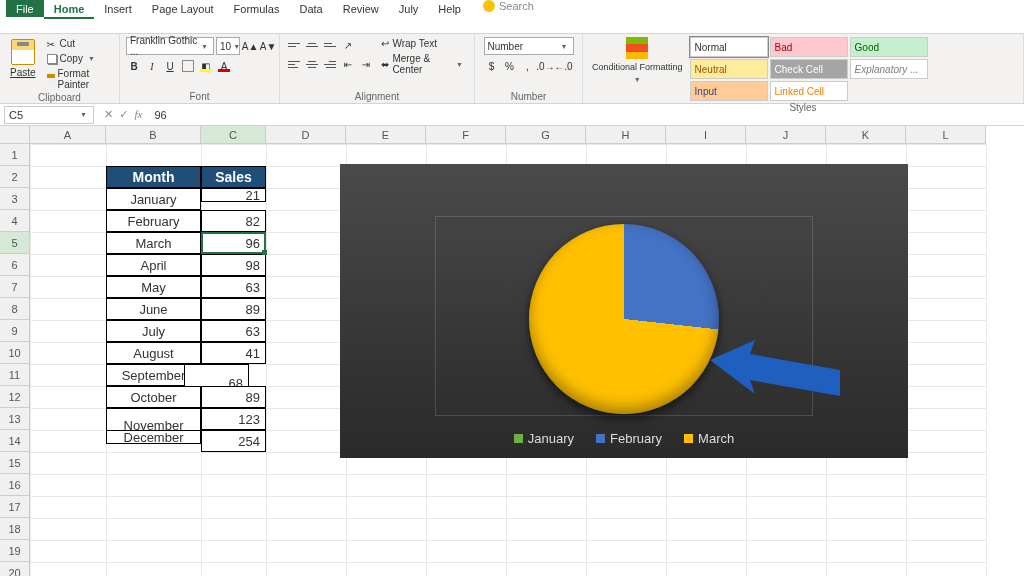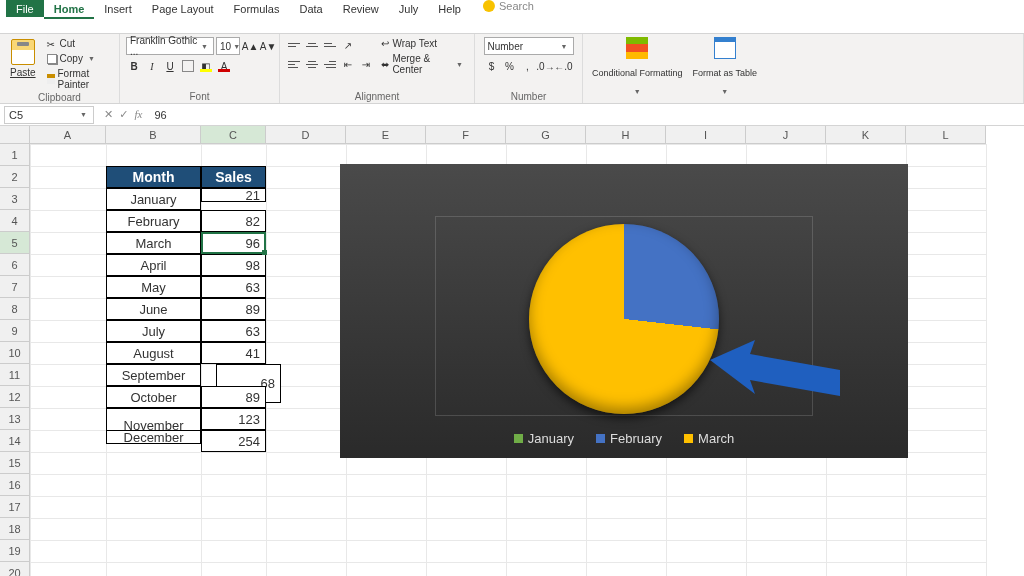--- a/index.html
+++ b/index.html
@@ -43,21 +43,21 @@
 .align-row { display: flex; gap: 2px; align-items: center; }
 .align-btn { width: 16px; height: 14px; display: flex; flex-direction: column; justify-content: center; gap: 2px; padding: 0 2px; cursor: pointer; }
 .align-btn span { height: 1px; background: #555; display: block; }
 .wrap-merge { display: flex; flex-direction: column; gap: 2px; font-size: 10px; }
 .wrap-merge div { display: flex; align-items: center; gap: 3px; padding: 1px 3px; cursor: pointer; }
 
 .num-controls { display: flex; flex-direction: column; gap: 3px; }
 .num-select { border: 1px solid #aaa; background: #fff; height: 18px; width: 90px; padding: 0 3px; font-size: 10px; display: flex; align-items: center; justify-content: space-between; }
 .num-row { display: flex; gap: 2px; }
 
-.cond-btn { display: flex; flex-direction: column; align-items: center; gap: 10px; padding: 0 3px; font-size: 9px; text-align: center; line-height: 1; cursor: pointer; }
+.cond-btn { display: flex; flex-direction: column; align-items: center; gap: 4px; padding: 0 3px; font-size: 9px; text-align: center; line-height: 1; cursor: pointer; }
 .cond-btn .ic { width: 22px; height: 22px; }
 .cond-ic { background: linear-gradient(#7fba00 33%, #f25022 33% 66%, #ffb900 66%); }
 .table-ic { background: linear-gradient(#3480cf 20%, #fff 20%); border: 1px solid #3480cf; }
 
 .styles-grid { display: grid; grid-template-columns: repeat(3, 78px); grid-auto-rows: 20px; gap: 2px; font-size: 10px; }
 .style-cell { border: 1px solid #ccc; display: flex; align-items: center; padding: 0 4px; cursor: pointer; }
 .sc-normal { background: #fff; }
 .sc-bad { background: #ffc7ce; color: #9c0006; }
 .sc-good { background: #c6efce; color: #006100; }
 .sc-neutral { background: #ffeb9c; color: #9c5700; }
@@ -251,26 +251,32 @@
     <div class="group-label">Number</div>
   </div>
 
   <div class="group" style="flex:1;">
     <div class="group-content">
       <div class="cond-btn">
           <div class="ic cond-ic"></div>
           <span>Conditional Formatting</span>
           <span class="drop-tri">▼</span>
         </div>
-      <div class="cond-btn">
-          <div class="ic table-ic"></div>
-          <span>Format as Table</span>
-          <span class="drop-tri">▼</span>
-        </div>
-    </div>
+      <div class="styles-grid">
+        <div class="style-cell sc-normal" style="outline:1px solid #888">Normal</div>
+        <div class="style-cell sc-bad">Bad</div>
+        <div class="style-cell sc-good">Good</div>
+        <div class="style-cell sc-neutral">Neutral</div>
+        <div class="style-cell sc-check">Check Cell</div>
+        <div class="style-cell sc-explan">Explanatory ...</div>
+        <div class="style-cell sc-input">Input</div>
+        <div class="style-cell sc-linked">Linked Cell</div>
+      </div>
+    </div>
+    <div class="group-label">Styles</div>
   </div>
 </div>
 
 <div class="formula-bar">
   <div class="name-box">
       <span>C5</span>
       <span class="drop-tri">▼</span>
     </div>
   <div class="fb-btns">
     <span>✕</span>
@@ -365,21 +371,21 @@
       <div class="tbl-cell val" style="left:171px;top:110px;width:65px;height:22px">98</div>
       <div class="tbl-cell month" style="left:76px;top:132px;width:95px;height:22px">May</div>
       <div class="tbl-cell val" style="left:171px;top:132px;width:65px;height:22px">63</div>
       <div class="tbl-cell month" style="left:76px;top:154px;width:95px;height:22px">June</div>
       <div class="tbl-cell val" style="left:171px;top:154px;width:65px;height:22px">89</div>
       <div class="tbl-cell month" style="left:76px;top:176px;width:95px;height:22px">July</div>
       <div class="tbl-cell val" style="left:171px;top:176px;width:65px;height:22px">63</div>
       <div class="tbl-cell month" style="left:76px;top:198px;width:95px;height:22px">August</div>
       <div class="tbl-cell val" style="left:171px;top:198px;width:65px;height:22px">41</div>
       <div class="tbl-cell month" style="left:76px;top:220px;width:95px;height:22px">September</div>
-      <div class="tbl-cell val" style="left:186px;top:220px;width:65px;height:39px">68</div>
+      <div class="tbl-cell val" style="left:154px;top:220px;width:65px;height:39px">68</div>
       <div class="tbl-cell month" style="left:76px;top:242px;width:95px;height:22px">October</div>
       <div class="tbl-cell val" style="left:171px;top:242px;width:65px;height:22px">89</div>
       <div class="tbl-cell month" style="left:76px;top:264px;width:95px;height:34px">November</div>
       <div class="tbl-cell val" style="left:171px;top:264px;width:65px;height:22px">123</div>
       <div class="tbl-cell month" style="left:76px;top:286px;width:95px;height:14px">December</div>
       <div class="tbl-cell val" style="left:171px;top:286px;width:65px;height:22px">254</div>
       <div class="active-outline" style="left:171px;top:88px;width:65px;height:22px"></div>
       <div class="chart" style="left:310px;top:20px;width:568px;height:294px">
         <div class="plot-border" style="left:95px;top:52px;right:95px;bottom:42px"></div>
         <div class="pie-wrap">

